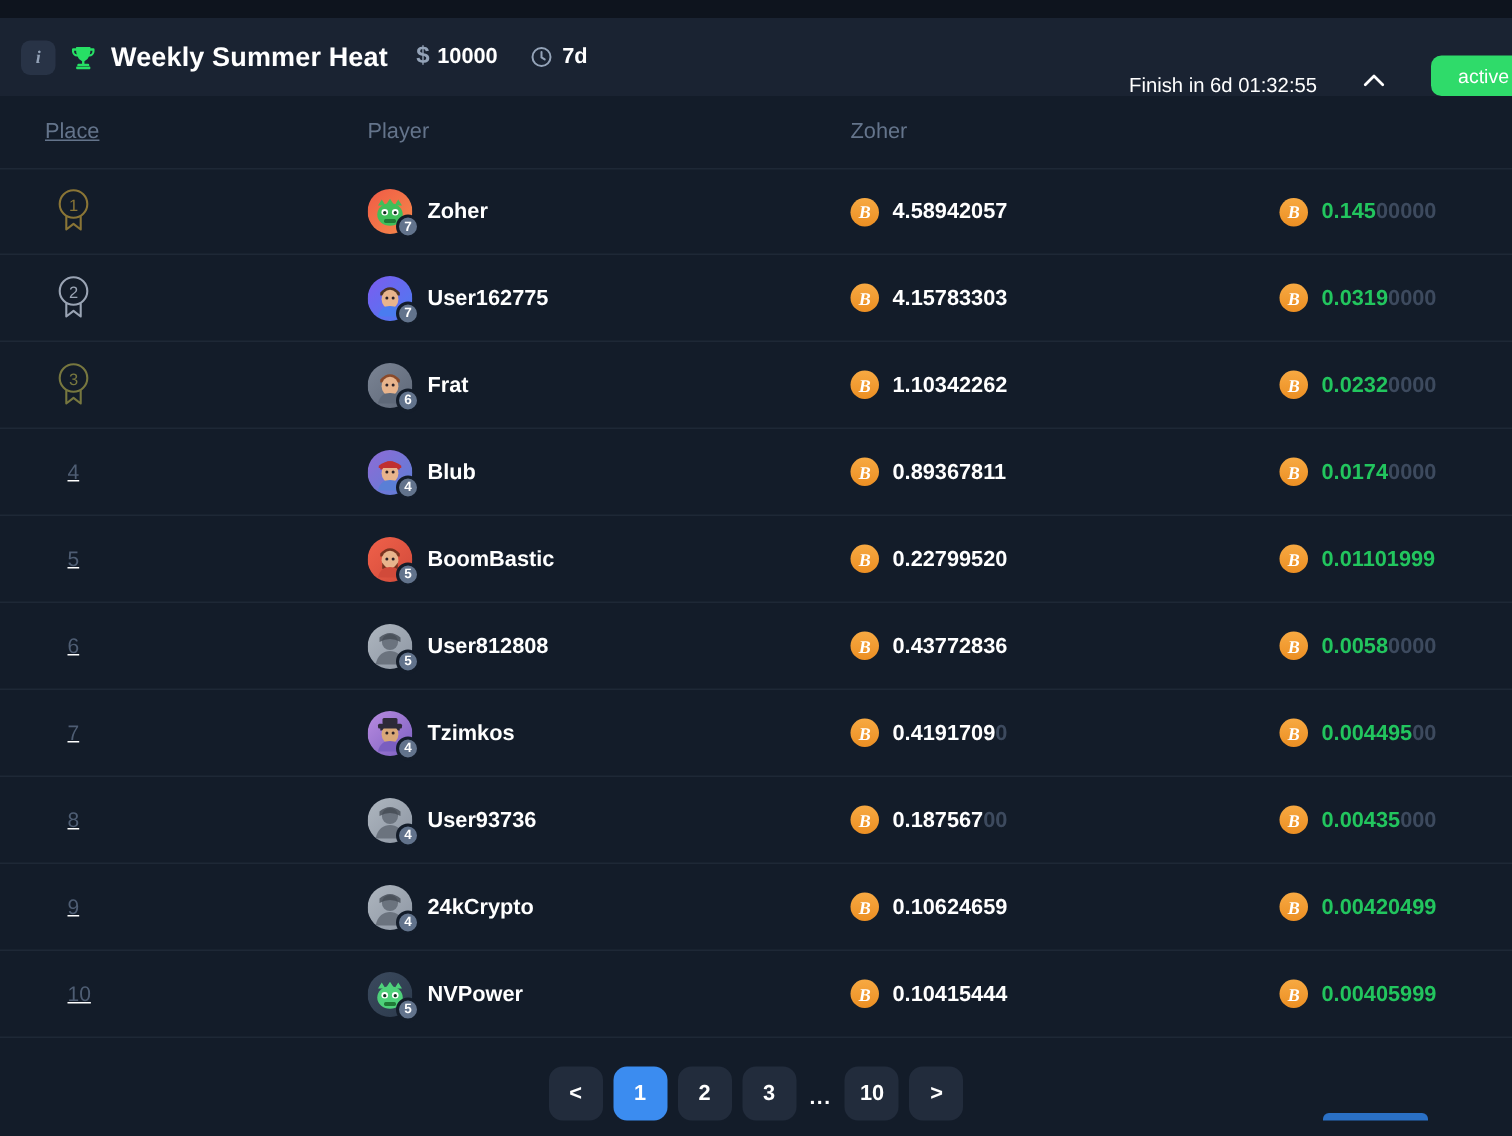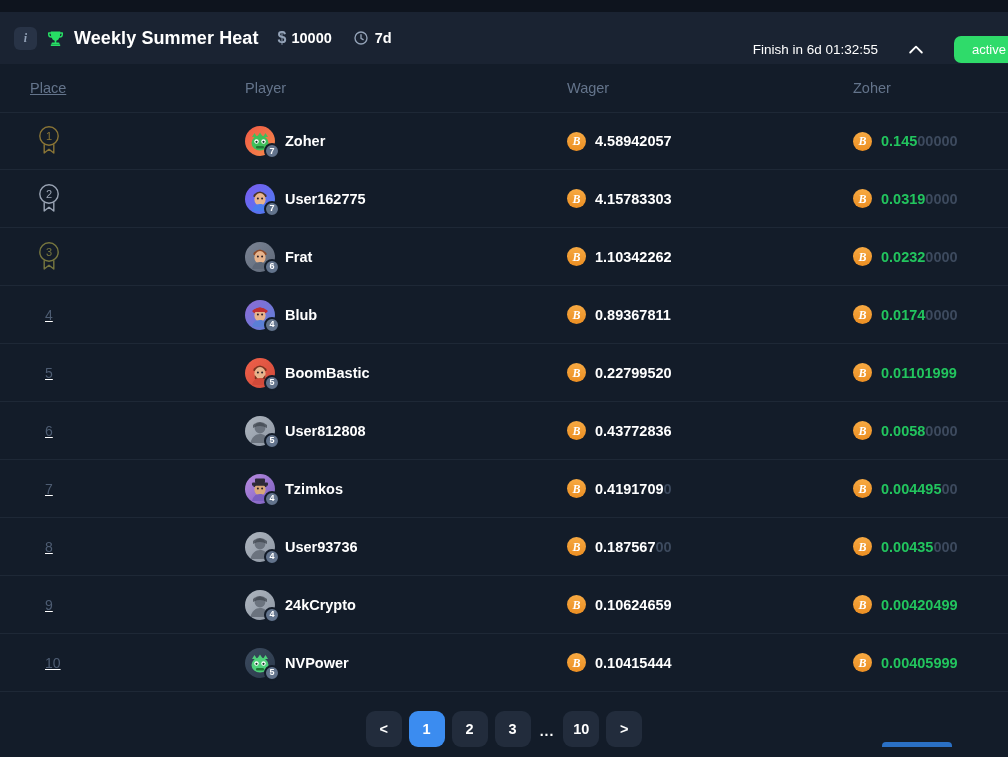--- a/index.html
+++ b/index.html
@@ -53,21 +53,21 @@
   }
 
   .hdr-meta{ display:flex; align-items:center; gap:5px; margin-left:10px; }
   .hdr-meta .sym{ color:#94a3b8; font-size:16px; font-weight:bold; }
   .hdr-meta .val{ color:#ffffff; font-size:14.5px; font-weight:bold; }
   .hdr-meta.second{ margin-left:12px; gap:6px; }
 
   .hdr-right{
     position:absolute;
     right:0; top:0; bottom:0;
-    display:flex; align-items:center; gap:28px;margin-top:23px;
+    display:flex; align-items:flex-end; gap:28px;margin-top:23px;
   }
   .finish-txt{ font-size:13.5px; color:#ffffff; white-space:nowrap; }
   .chev{ display:flex; align-items:center; cursor:pointer; }
   .active-badge{
     background:#2fdb6a;
     color:#ffffff;
     font-size:13px;
     font-weight:500;
     padding:6px 16px 6px 18px;
     border-radius:7px;
@@ -224,21 +224,20 @@
       </svg>
     </span>
     <span class="active-badge">active</span>
   </div>
 </div>
 
 <div class="table">
   <div class="thead">
     <div class="th col-place">Place</div>
     <div class="th col-player">Player</div>
-    <div class="th col-wager">Wager</div>
     <div class="th col-prize">Zoher</div>
   </div>
   <div id="rows">
       <div class="row">
         <div class="col-place">
           <span class="medal">
             <svg width="26" height="32" viewBox="0 0 26 32" fill="none">
               <circle cx="13" cy="11" r="9.2" stroke="#8a7536" stroke-width="1.4"></circle>
               <path d="M8.2 19.2 L8.2 28 L13 24.3 L17.8 28 L17.8 19.2" stroke="#8a7536" stroke-width="1.4" fill="none" stroke-linejoin="round"></path>
               <text x="13" y="15.4" text-anchor="middle" font-size="11" font-family="Liberation Sans, sans-serif" fill="#8a7536">1</text>

